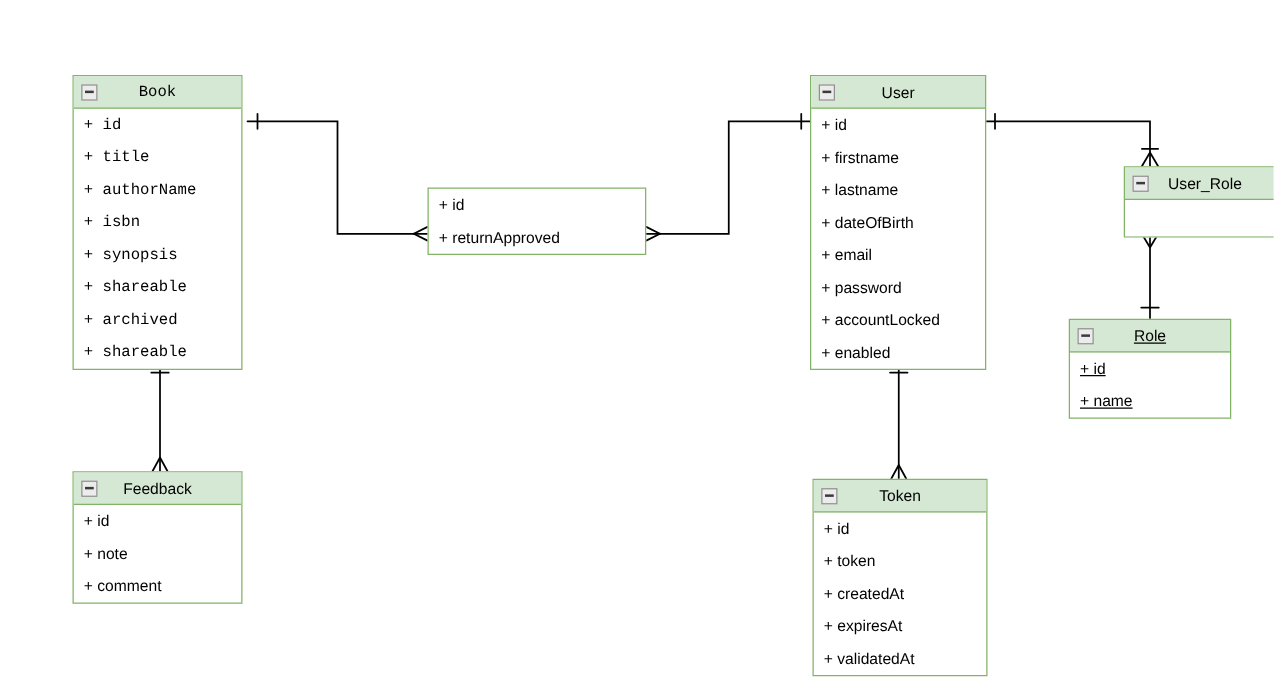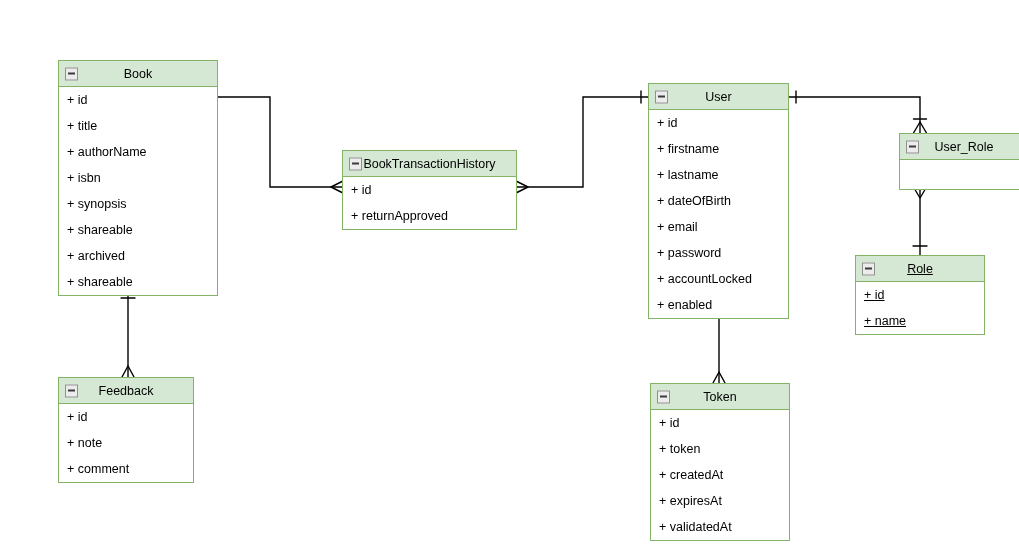--- a/index.html
+++ b/index.html
@@ -106,49 +106,43 @@
       <path d="M719 372 L713 383 M719 372 L725 383"></path>
     </g>
 
     <g>
       <path d="M128 292 V377"></path>
       <path d="M121 298 H135"></path>
       <path d="M128 366 L122 377 M128 366 L134 377"></path>
     </g>
   </svg>
 
-  <div class="entity" style="left:58px; top:60px; width:160px;">
+  <div class="entity" style="left:58px; top:60px; width:136px;font-family:Liberation Mono, monospace;">
     <div class="entity-header">
       <span class="collapse-box">
           <span class="minus"></span>
         </span>
       <span>Book</span>
     </div>
     <div class="attr-row">+ id</div>
     <div class="attr-row">+ title</div>
     <div class="attr-row">+ authorName</div>
     <div class="attr-row">+ isbn</div>
     <div class="attr-row">+ synopsis</div>
     <div class="attr-row">+ shareable</div>
     <div class="attr-row">+ archived</div>
     <div class="attr-row">+ shareable</div>
   </div>
 
   <div class="entity" style="left:342px; top:150px; width:175px;">
-    <div class="entity-header">
-      <span class="collapse-box">
-          <span class="minus"></span>
-        </span>
-      <span>BookTransactionHistory</span>
-    </div>
     <div class="attr-row">+ id</div>
     <div class="attr-row">+ returnApproved</div>
   </div>
 
-  <div class="entity" style="left:648px; top:60px; width:141px;margin-top:23px;">
+  <div class="entity" style="left:648px; top:60px; width:141px;">
     <div class="entity-header">
       <span class="collapse-box">
           <span class="minus"></span>
         </span>
       <span>User</span>
     </div>
     <div class="attr-row">+ id</div>
     <div class="attr-row">+ firstname</div>
     <div class="attr-row">+ lastname</div>
     <div class="attr-row">+ dateOfBirth</div>

